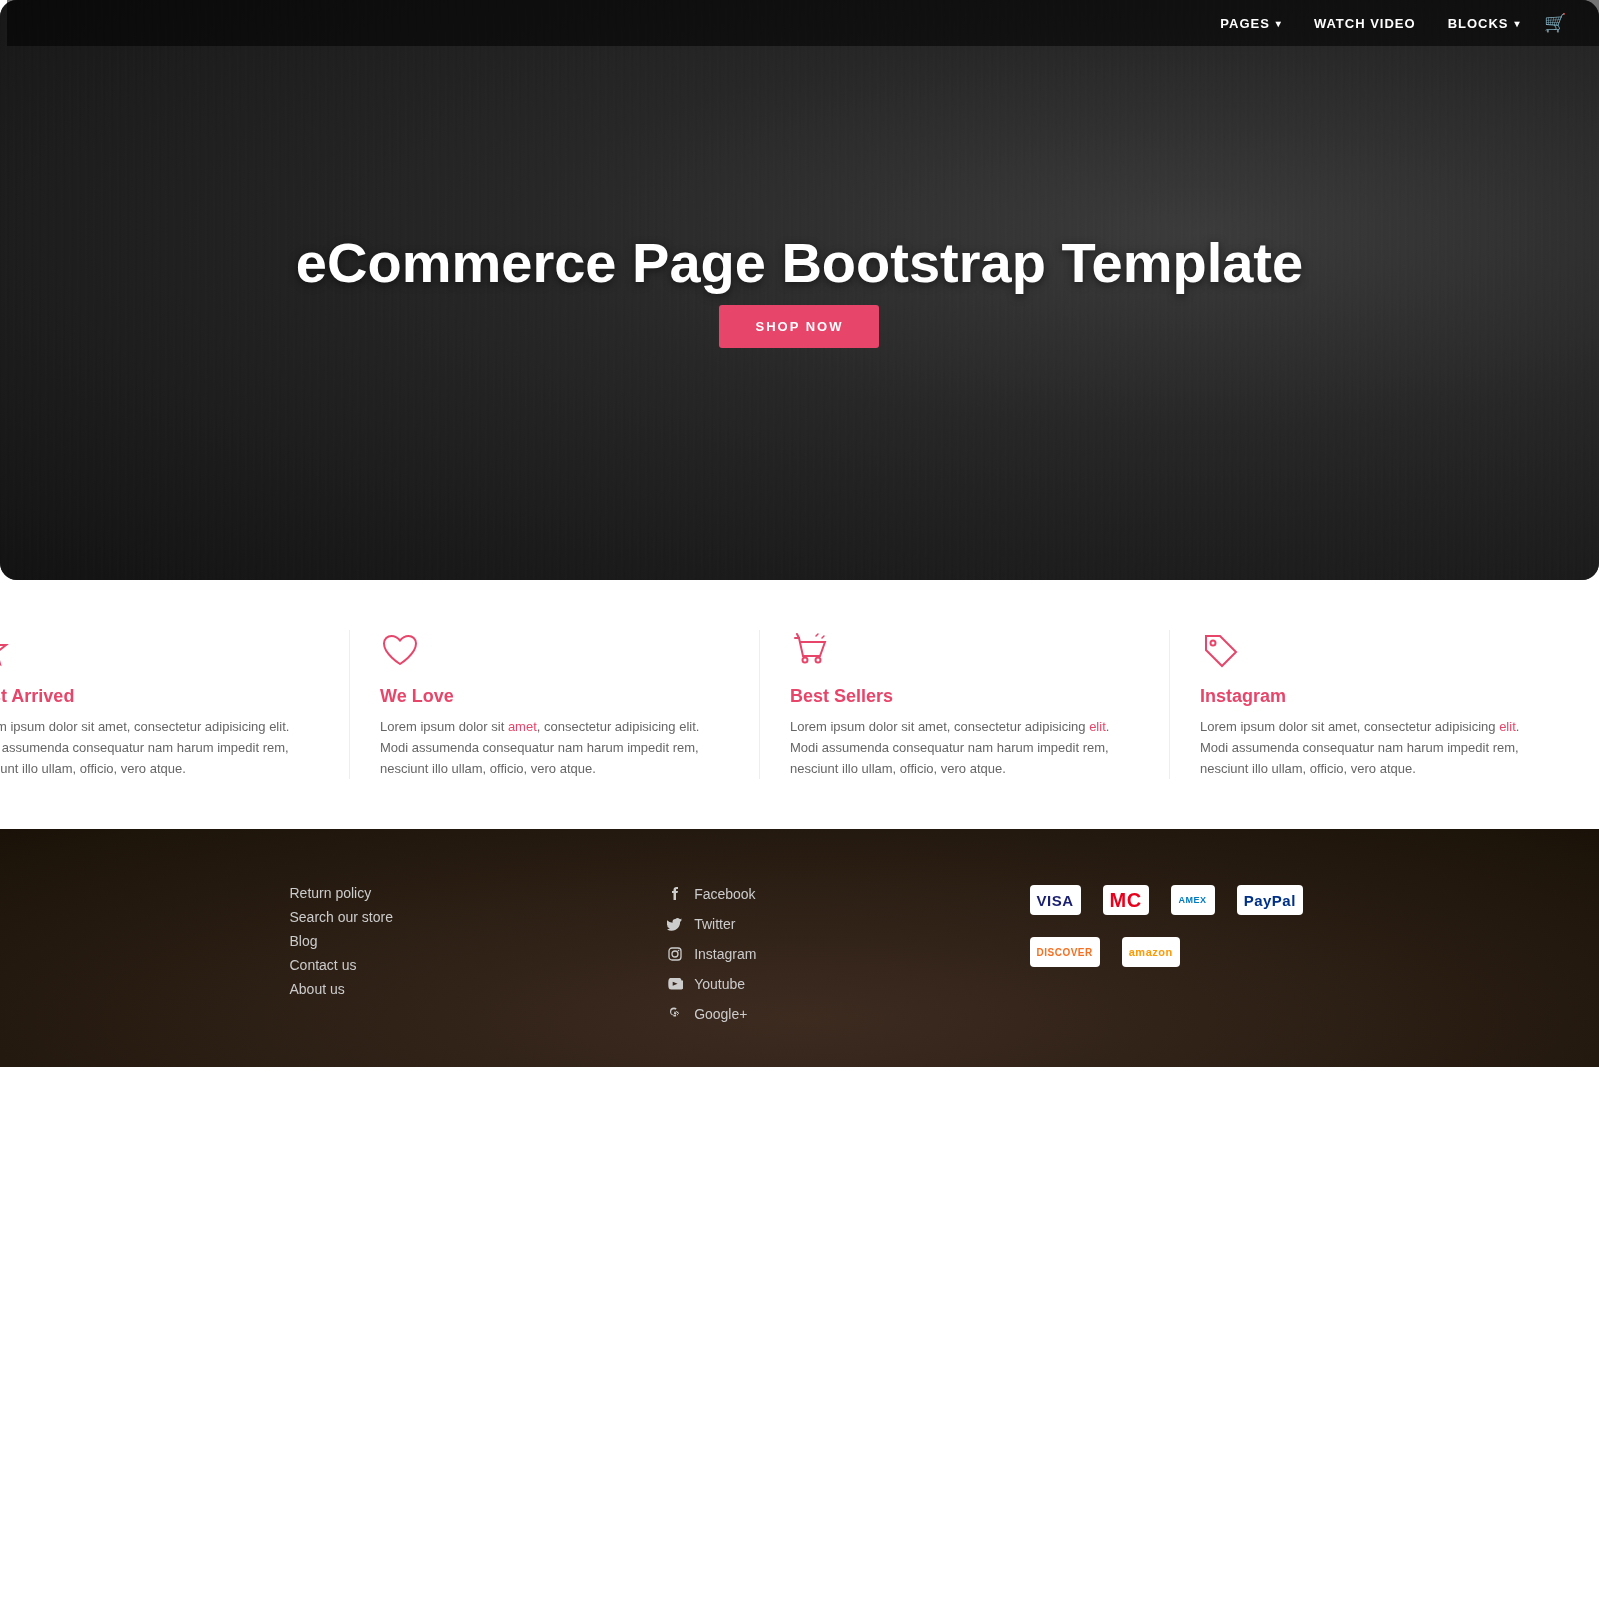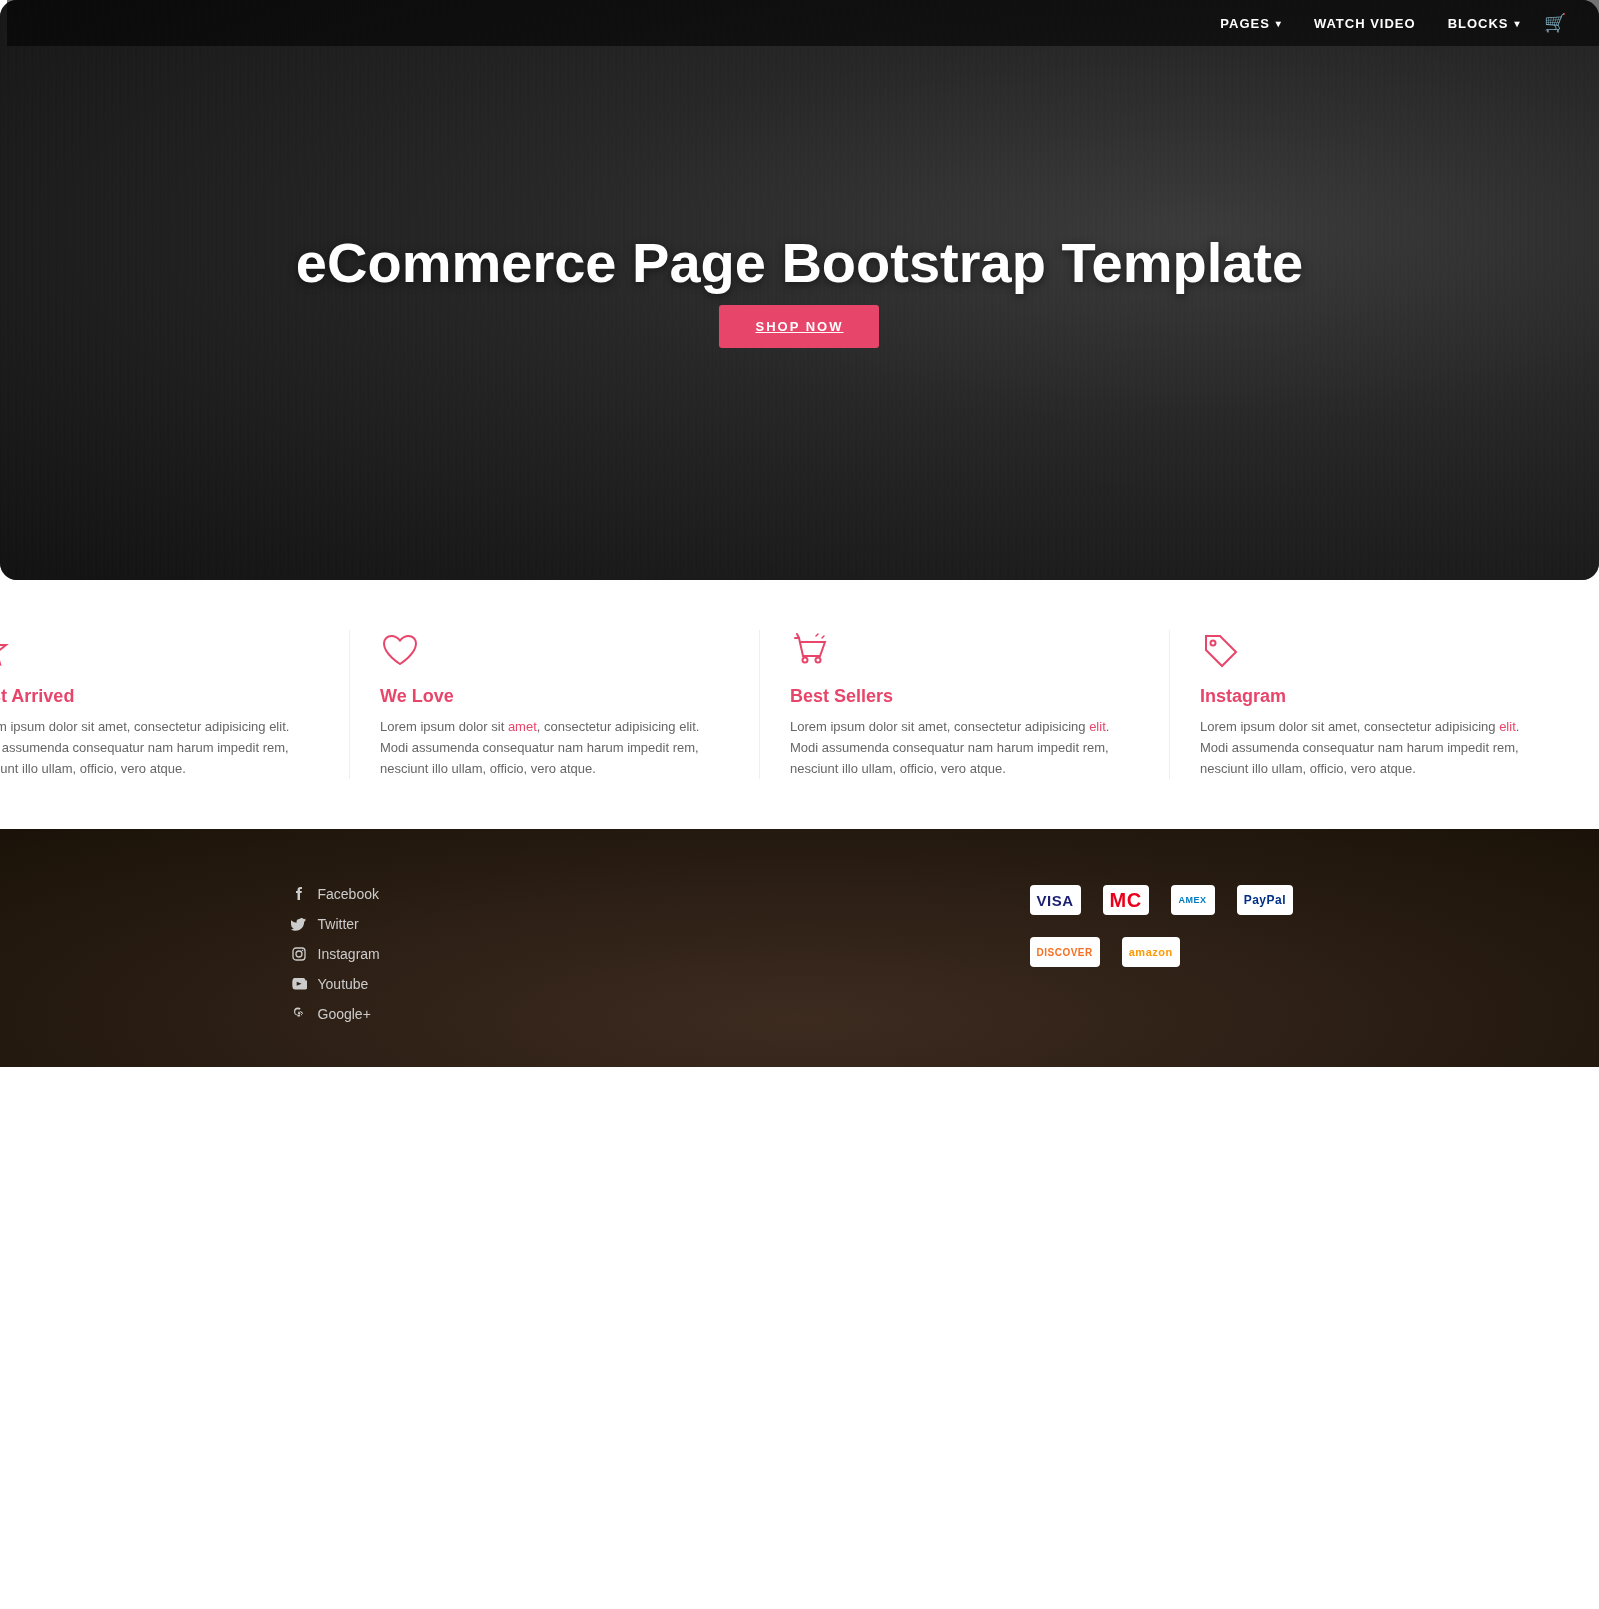--- a/index.html
+++ b/index.html
@@ -104,21 +104,20 @@
       background: #e8456a;
       color: #fff;
       font-size: 13px;
       font-weight: 700;
       letter-spacing: 2px;
       text-transform: uppercase;
       padding: 14px 36px;
       border-radius: 3px;
       cursor: pointer;
       border: none;
-      text-decoration: underline;
     }
     .feature-title {
       font-size: 18px;
       font-weight: 700;
       color: #e8456a;
       margin-bottom: 10px;
     }
     .feature-text {
       font-size: 13px;
       color: #666;
@@ -194,21 +193,21 @@
       letter-spacing: 0.5px;
       display: inline-flex;
       align-items: center;
       height: 30px;
       min-width: 44px;
       justify-content: center;
     }
     .payment-badge.visa { color: #1a1f71; font-size: 15px; }
     .payment-badge.mc { color: #eb001b; font-size: 20px; }
     .payment-badge.amex { color: #007bc1; font-size: 9px; }
-    .payment-badge.paypal { color: #003087; font-size: 12px; }
+    .payment-badge.paypal { color: #003087; font-size: 15px; }
     .payment-badge.discover { color: #f76f20; font-size: 10px; }
     .payment-badge.amazon { color: #ff9900; font-size: 11px; }
 
     
     .features-wrapper {
       overflow: hidden;
       width: 100%;
     }
     .features-row {
       display: flex;
@@ -303,20 +302,27 @@
         Lorem ipsum dolor sit amet, consectetur adipisicing <span class="link">elit</span>. Modi assumenda consequatur nam harum impedit rem, nesciunt illo ullam, officio, vero atque.
       </div>
     </div>
 
   </div>
 </section>
 
 <footer class="footer">
   <div class="footer-inner">
 
+    <div class="footer-col">
+      <a class="footer-link">Return policy</a>
+      <a class="footer-link">Search our store</a>
+      <a class="footer-link">Blog</a>
+      <a class="footer-link">Contact us</a>
+      <a class="footer-link">About us</a>
+    </div>
 
     <div class="footer-col">
       <a class="footer-social-link">
         <span class="social-icon">
           <svg width="16" height="16" viewBox="0 0 16 16" fill="#ccc">
               <path d="M9.5 3H11V1H9.5C7.6 1 6.5 2.1 6.5 4v1H5v2h1.5v7H9V7h1.5l.5-2H9V4c0-.6.2-1 .5-1z"></path>
             </svg>
         </span>
         <span>Facebook</span>
       </a>

